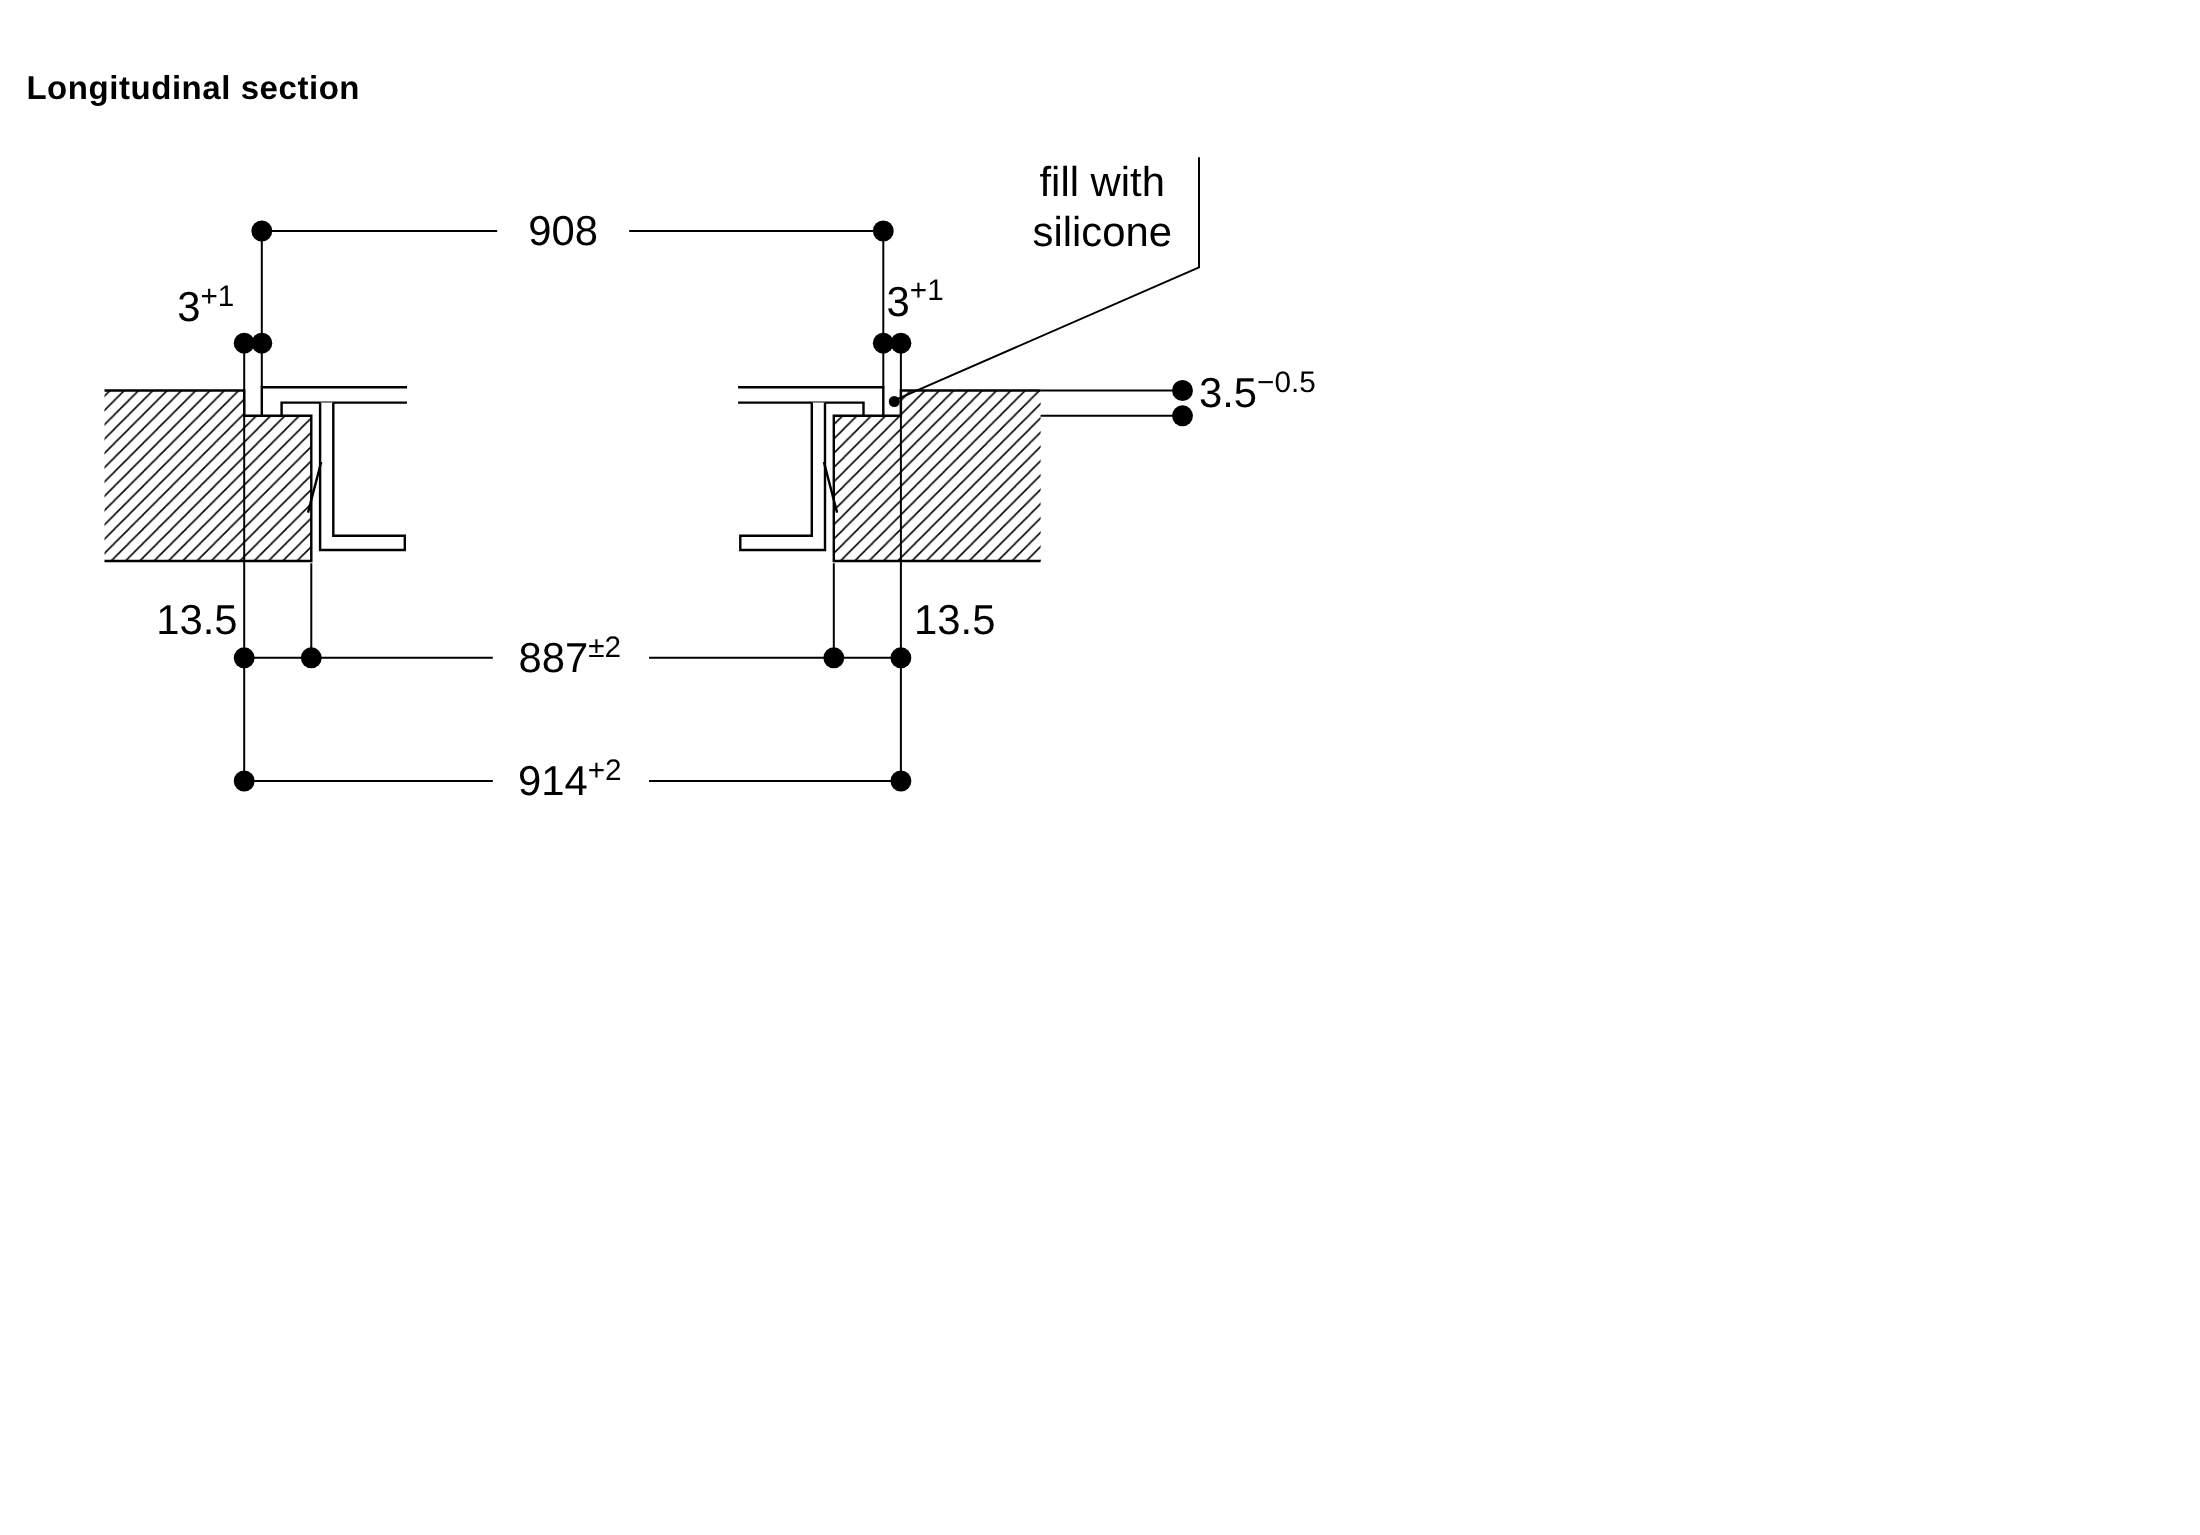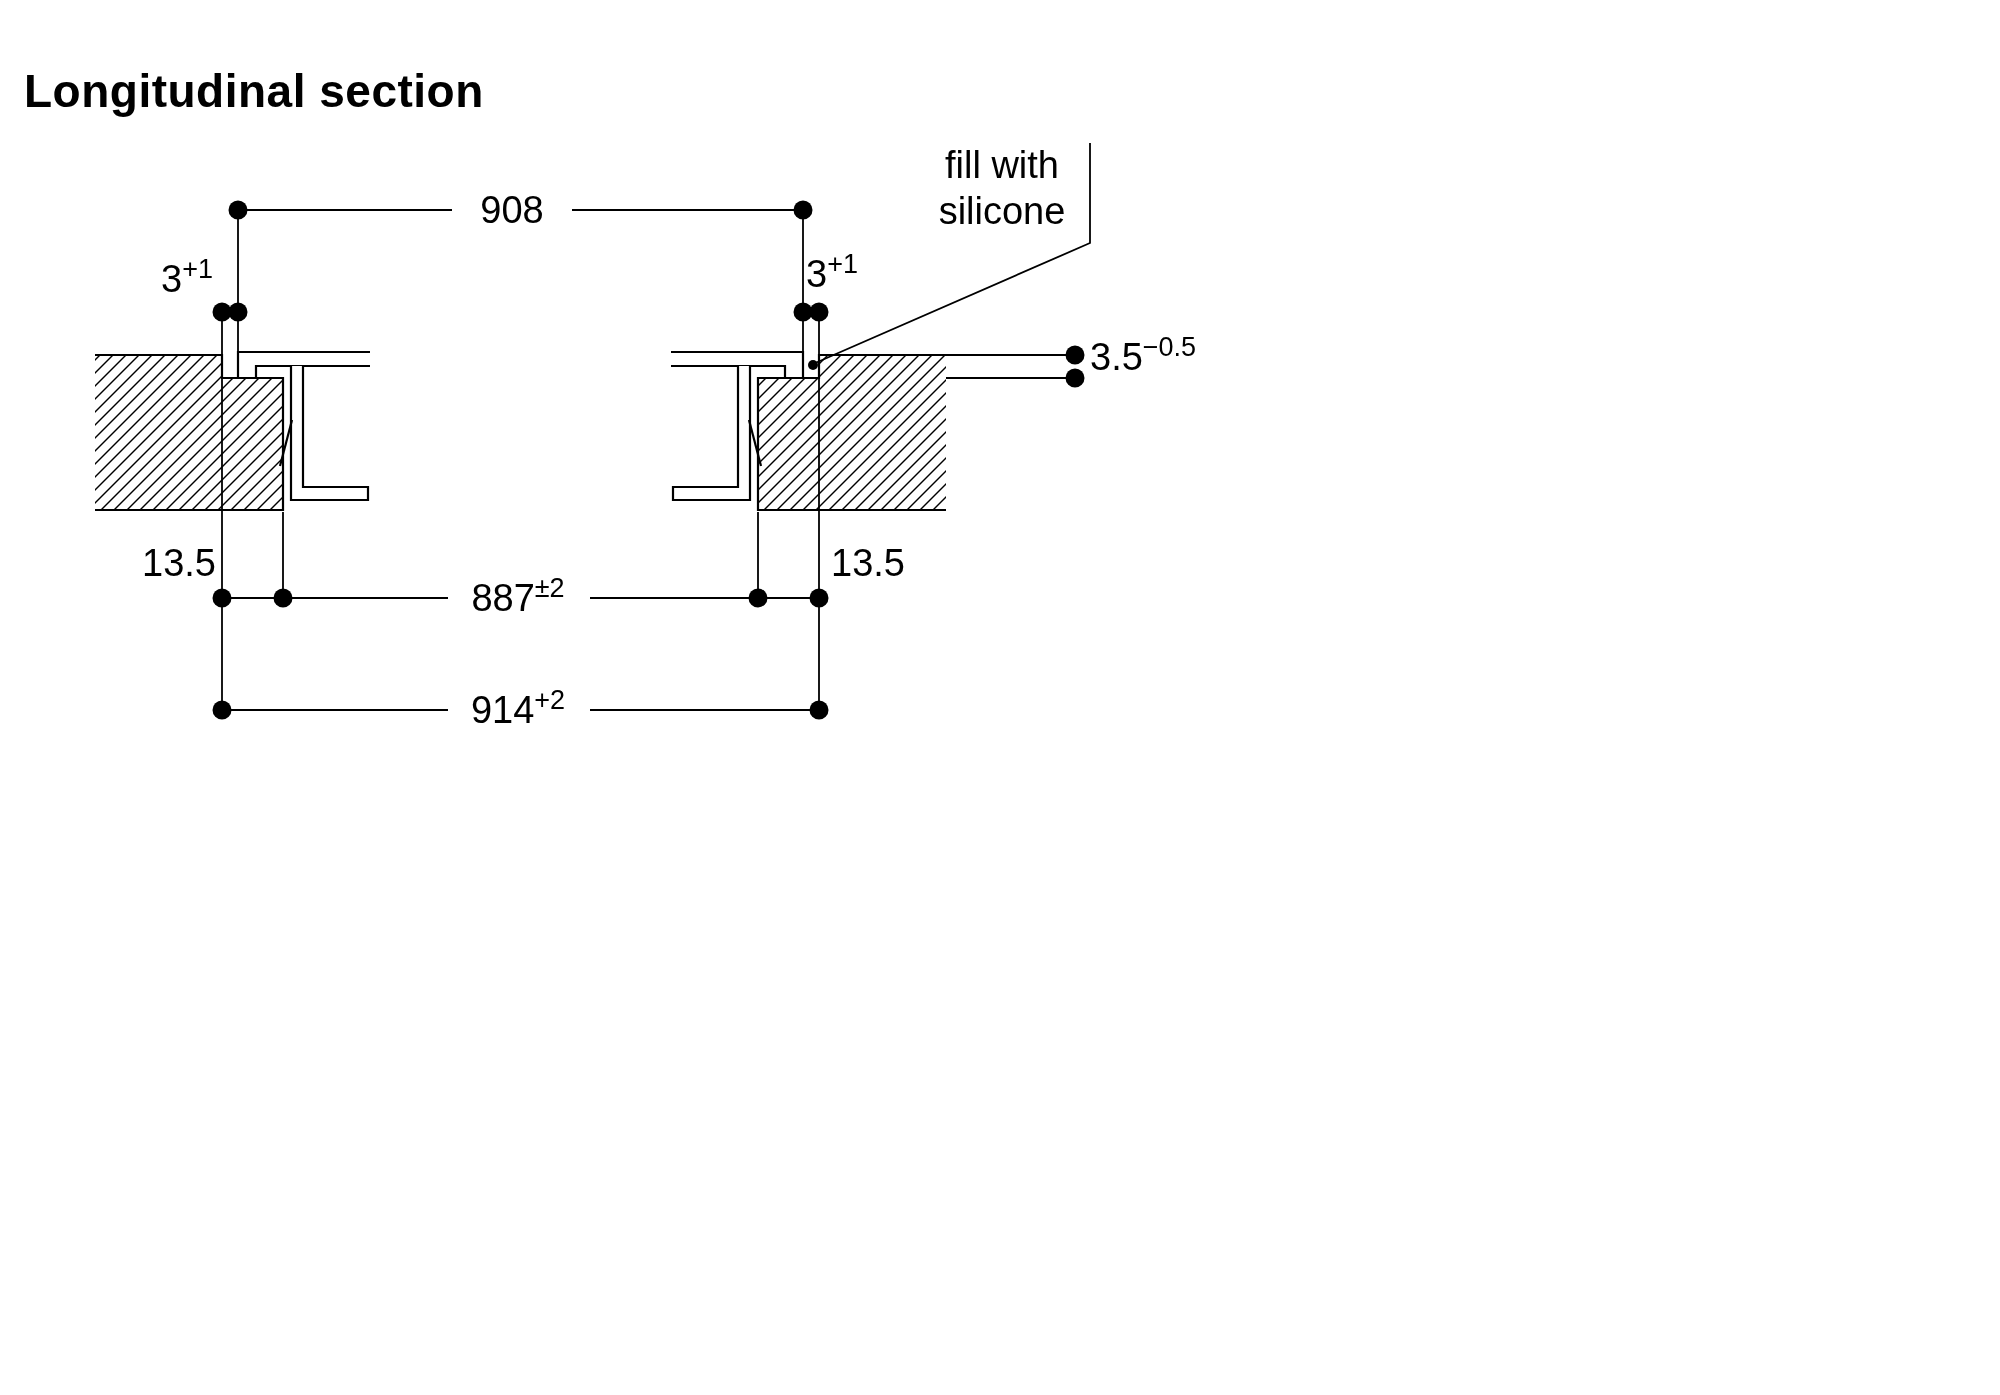--- a/index.html
+++ b/index.html
@@ -6,21 +6,21 @@
   html,body { margin:0; padding:0; }
   body {
     width:2000px; height:1395px;
     background:var(--bg,#fff);
     position:relative;
     font-family:"Liberation Sans", sans-serif;
     overflow:hidden;
   }
   .page-title {
     position:absolute; left:24px; top:64px;
-    font-size:46px; font-weight:700; color:var(--line,#000);
+    font-size:30px; font-weight:700; color:var(--line,#000);
     letter-spacing:0.5px;
   }
   svg.drawing { position:absolute; left:0; top:0; }
   .ln  { stroke:var(--line,#000); stroke-width:2.2; fill:none; }
   .lnw { stroke:var(--line,#000); stroke-width:2.2; fill:#fff; }
   .dim { stroke:var(--line,#000); stroke-width:1.8; fill:none; }
   .dot { fill:var(--line,#000); stroke:none; }
   .dimtext { font-family:"Liberation Sans", sans-serif; font-size:38px; fill:var(--line,#000); }
   .sup { font-size:27px; }
 </style>

